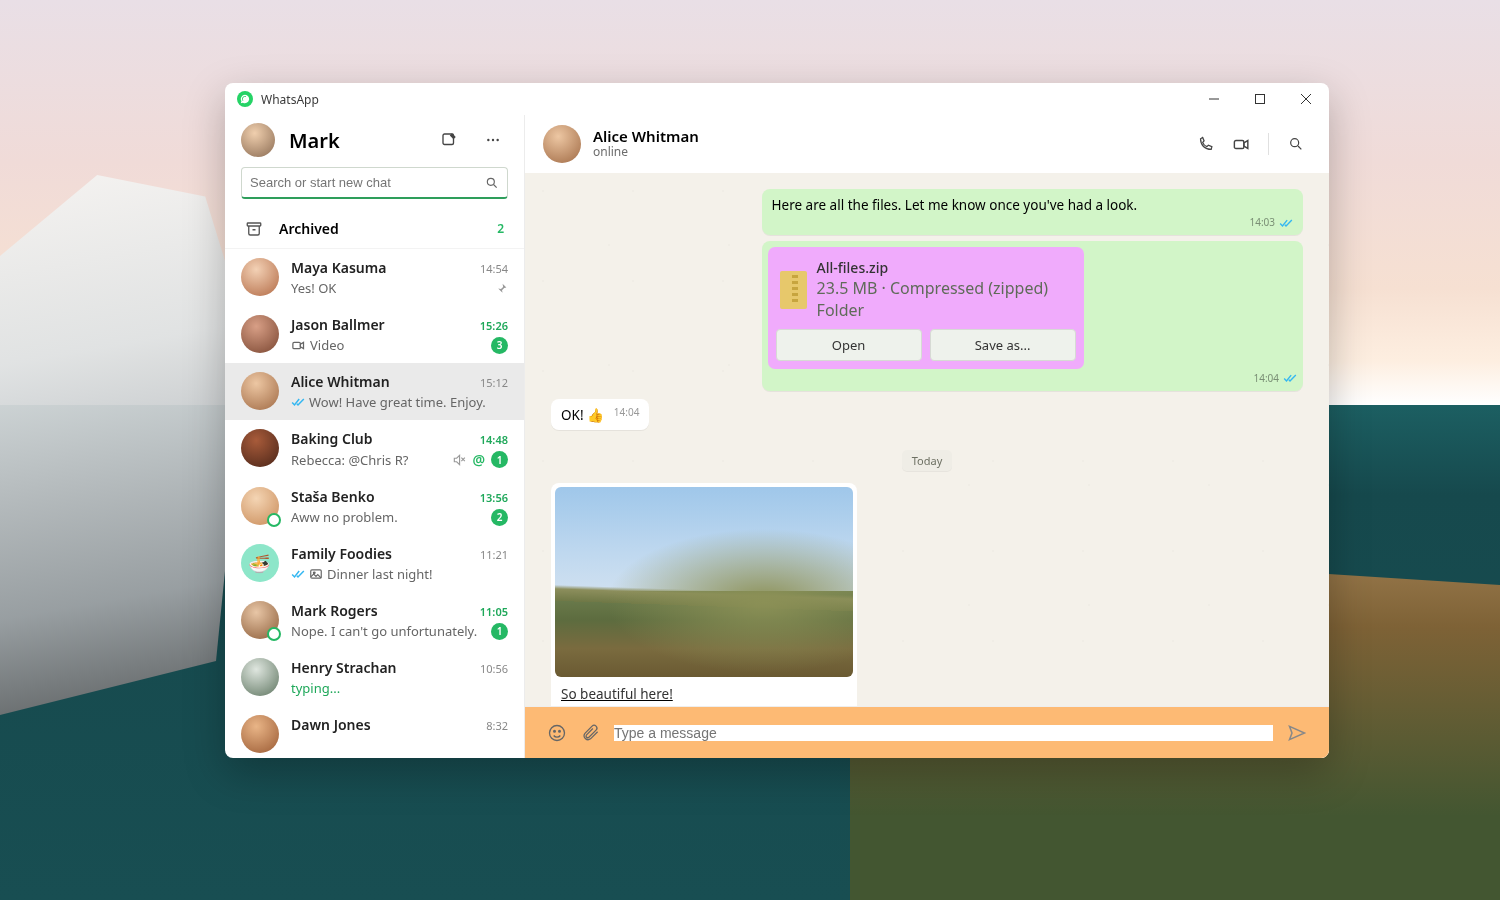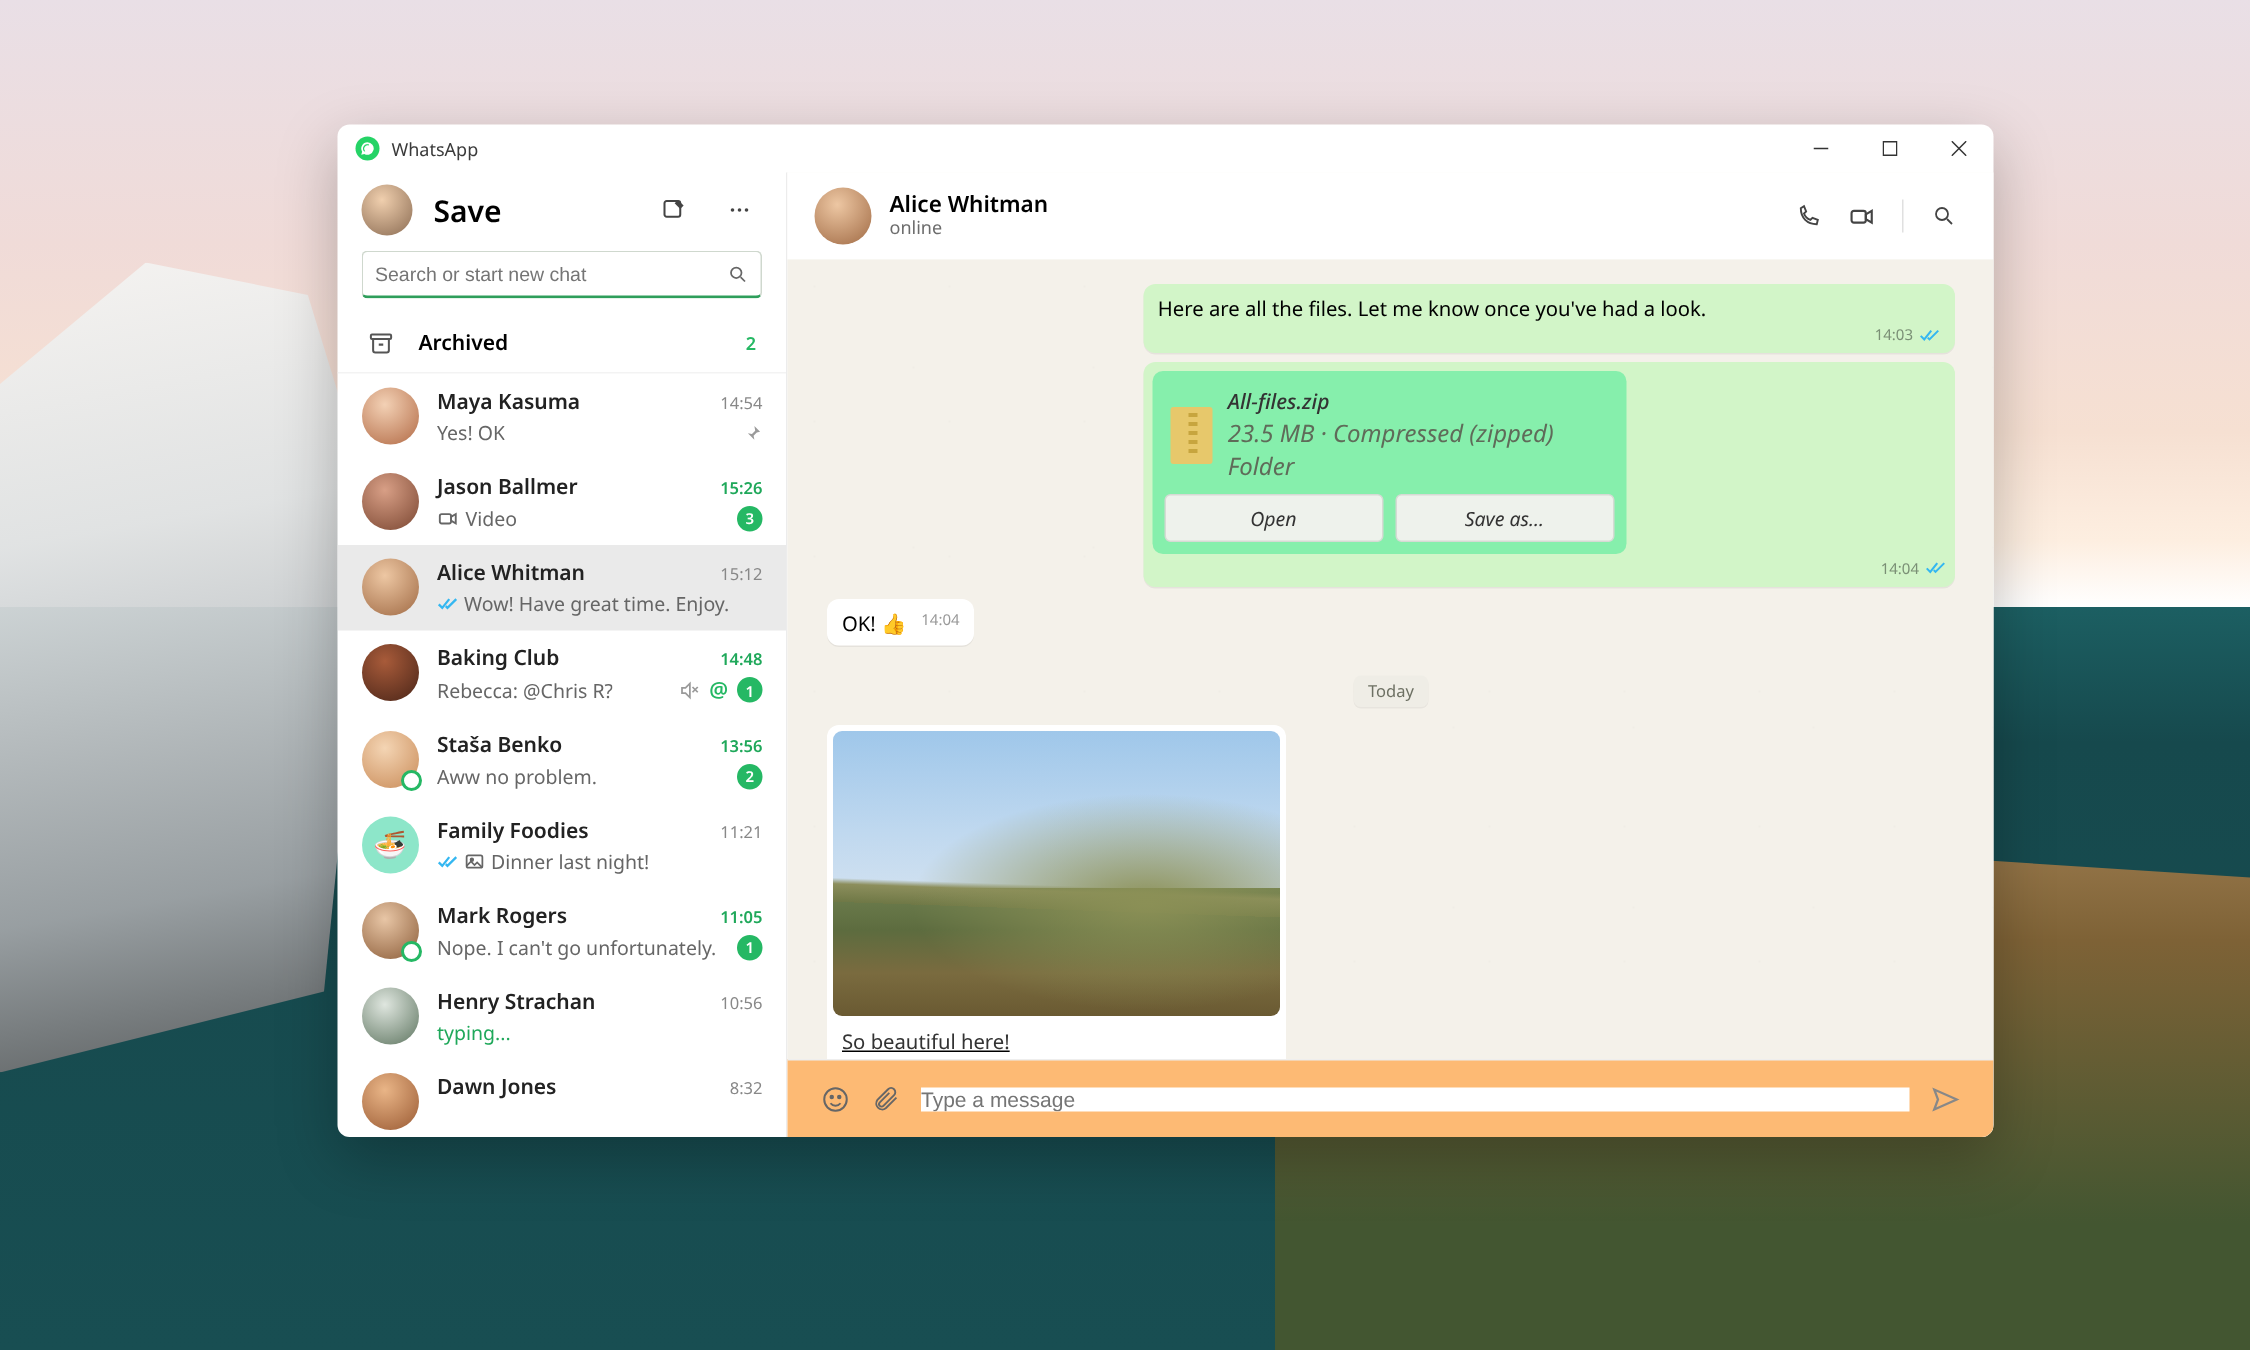--- a/index.html
+++ b/index.html
@@ -103,21 +103,21 @@
     max-width:72%; border-radius:8px; padding:7px 10px 5px; font-size:13.5px; line-height:1.35;
     position:relative; box-shadow:0 1px 0 rgba(0,0,0,.06); margin-bottom:8px;
   }
   .bubble.out{ background:#d2f5c8; margin-left:auto; }
   .bubble.in { background:#ffffff; margin-right:auto; }
   .bubble .meta{display:flex;justify-content:flex-end;align-items:center;gap:4px;font-size:10px;color:#7a8f75;margin-top:2px;}
   .ticks{display:inline-flex;align-items:center;}
   .ticks svg{width:14px;height:14px;}
 
   .filecard {
-    background:#86efac; border-radius:7px; padding:8px; width:316px;font-style:italic;
+    background:#f0abfc; border-radius:7px; padding:8px; width:316px;
   }
   .filecard-top{display:flex;gap:10px;align-items:center;padding:4px 4px 8px;}
   .zipicon{width:30px;height:38px;background:#e7c86b;border-radius:2px;position:relative;}
   .zipicon::after{content:"";position:absolute;left:12px;top:4px;width:6px;height:28px;background:repeating-linear-gradient(#c7a53e 0 3px,transparent 3px 6px);}
   .ftitle{font-size:14px;font-weight:500;color:#333;}
   .fsub{font-size:16px;color:#5f6b59;}
   .filecard-btns{display:flex;gap:8px;}
   .filecard-btns .fbtn{
     flex:1;height:32px;background:#eef2ec;border:1px solid #d6dad4;border-radius:4px;
     display:flex;align-items:center;justify-content:center;font-size:13px;color:#333;cursor:pointer;
@@ -199,21 +199,21 @@
           </svg>
         </div>
     </div>
   </div>
 
   <div class="body">
 
     <div class="sidebar">
       <div class="sb-head">
         <span class="avatar av1"></span>
-        <span class="sb-title">Save</span>
+        <span class="sb-title">Mark</span>
         <span class="iconbtn">
           <svg width="18" height="18" viewBox="0 0 24 24" fill="none" stroke="#444" stroke-width="1.8">
               <rect x="4" y="4" width="14" height="14" rx="2"></rect>
               <path d="M16 3l5 5-3 3-5-5z" fill="#444" stroke="none"></path>
             </svg>
         </span>
         <span class="iconbtn">
           <svg width="16" height="16" viewBox="0 0 24 24" fill="#444">
               <circle cx="5" cy="12" r="1.8"></circle>
               <circle cx="12" cy="12" r="1.8"></circle>

